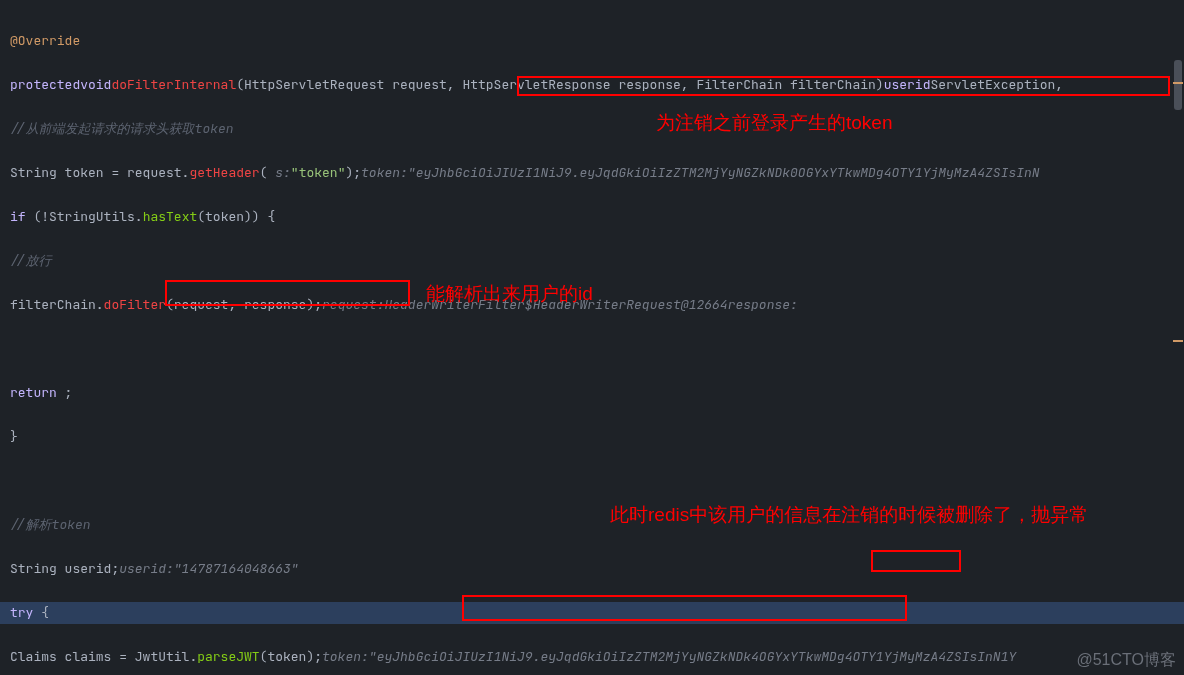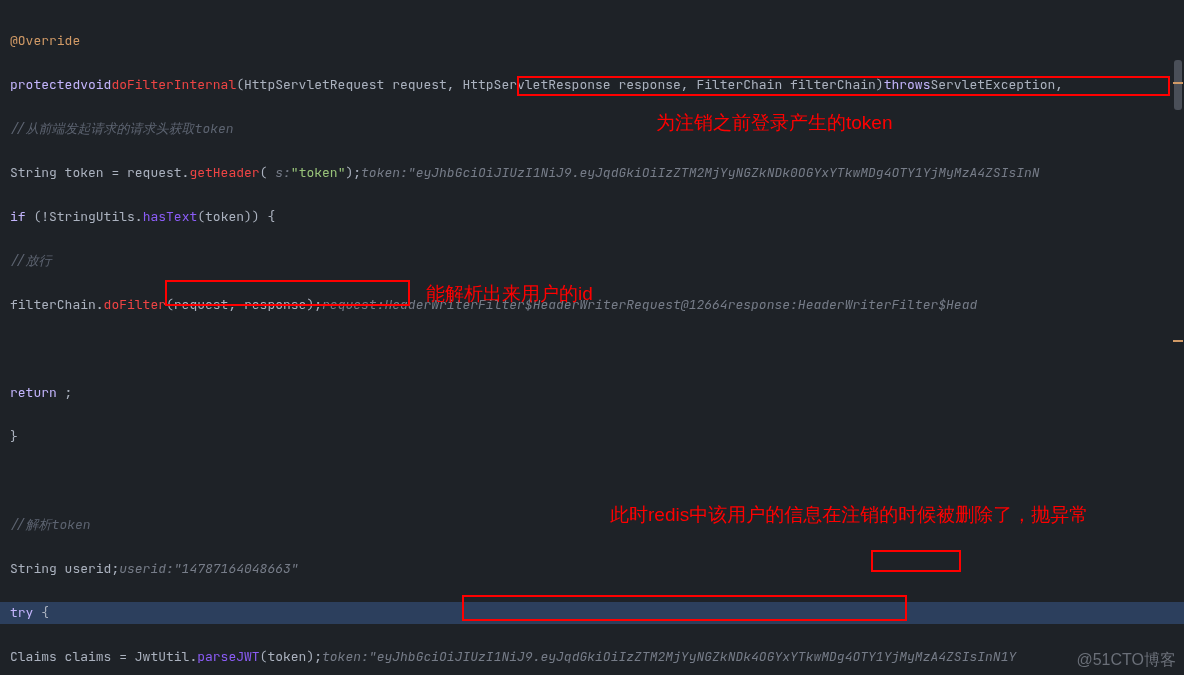--- a/index.html
+++ b/index.html
@@ -1,21 +1,21 @@
 <!DOCTYPE html>
 <html><head>
 <meta charset="utf-8">
 <style>
 *{margin:0;padding:0;box-sizing:border-box}
 body{background:#1e2227;color:#abb2bf;font-family:'JetBrains Mono','Consolas','Monaco',monospace;font-size:13px;line-height:22px;width:1184px;height:675px;overflow:hidden;position:relative}
 .editor{padding:8px 0 0 10px;white-space:pre;position:relative}
 .line{height:22px;display:flex;align-items:flex-start;white-space:pre}
 .kw-orange{color:#c4b5fd}
 .method{color:#ef4444}
-.method-yel{color:#8b5cf6}
+.method-yel{color:#84cc16}
 .str{color:#98c379}
 .param{color:#767c88;font-style:italic}
 .comment{color:#5c6370;font-style:italic}
 .annot{color:#d19a66}
 .ident{color:#abb2bf}
 
 .redbox{position:absolute;border:2px solid #ff0000;pointer-events:none}
 .redlabel{position:absolute;color:#ff0000;font-family:'Microsoft YaHei',sans-serif;font-size:19px;font-weight:500;pointer-events:none}
 .hl-line{position:absolute;left:0;right:0;height:22px;background:#2c3f5d;z-index:-1}
 .watermark{position:absolute;right:8px;bottom:4px;color:#6a6f78;font-size:16px;font-family:sans-serif}
@@ -23,26 +23,26 @@
 .scroll-marks{position:absolute;right:0;top:0;bottom:0;width:14px}
 .mark-err{position:absolute;right:1px;width:10px;height:2px;background:#d19a66}
 </style>
 </head>
 <body>
 
 <div class="hl-line" style="top:602px"></div>
 
 <div class="editor">
 <div class="line"><span class="annot">@Override</span></div>
-<div class="line"><span class="kw-orange">protected</span> <span class="kw-orange">void</span> <span class="method">doFilterInternal</span><span class="ident">(HttpServletRequest request, HttpServletResponse response, FilterChain filterChain)</span> <span class="kw-orange">throws</span> <span class="ident">ServletException,</span></div>
+<div class="line"><span class="kw-orange">protected</span> <span class="kw-orange">void</span> <span class="method">doFilterInternal</span><span class="ident">(HttpServletRequest request, HttpServletResponse response, FilterChain filterChain)</span> <span class="kw-orange">userid</span> <span class="ident">ServletException,</span></div>
 <div class="line">        <span class="comment">//从前端发起请求的请求头获取token</span></div>
 <div class="line">    <span class="ident">String token = request.</span><span class="method">getHeader</span><span class="ident">( </span><span class="param">s:</span> <span class="str">"token"</span><span class="ident">);</span>   <span class="param">token:</span> <span class="param">"eyJhbGciOiJIUzI1NiJ9.eyJqdGkiOiIzZTM2MjYyNGZkNDk0OGYxYTkwMDg4OTY1YjMyMzA4ZSIsInN</span></div>
 <div class="line">    <span class="kw-orange">if</span><span class="ident"> (!StringUtils.</span><span class="method-yel">hasText</span><span class="ident">(token)) {</span></div>
 <div class="line">        <span class="comment">//放行</span></div>
-<div class="line">        <span class="ident">filterChain.</span><span class="method">doFilter</span><span class="ident">(request, response);</span>   <span class="param">request:</span> <span class="param">HeaderWriterFilter$HeaderWriterRequest@12664</span>     <span class="param">response:</span> <span class="param">HeaderWriterFilter$Head</span></div>
+<div class="line">        <span class="ident">filterChain.</span><span class="method">doFilter</span><span class="ident">(request, response);</span>   <span class="param">request:</span> <span class="param">HeaderWriterFilter$HeaderWriterRequest@12664</span>     <span class="param">response:</span> </div>
 <div class="line"> </div>
 <div class="line">        <span class="kw-orange">return</span><span class="ident"> ;</span></div>
 <div class="line">    <span class="ident">}</span></div>
 <div class="line"> </div>
 <div class="line">    <span class="comment">//解析token</span></div>
 <div class="line">    <span class="ident">String userid;</span>  <span class="param">userid:</span> <span class="param">"14787164048663"</span></div>
 <div class="line">    <span class="kw-orange">try</span><span class="ident"> {</span></div>
 <div class="line">        <span class="ident">Claims claims = JwtUtil.</span><span class="method-yel">parseJWT</span><span class="ident">(token);</span>   <span class="param">token:</span> <span class="param">"eyJhbGciOiJIUzI1NiJ9.eyJqdGkiOiIzZTM2MjYyNGZkNDk4OGYxYTkwMDg4OTY1YjMyMzA4ZSIsInN1Y</span></div>
 
 

